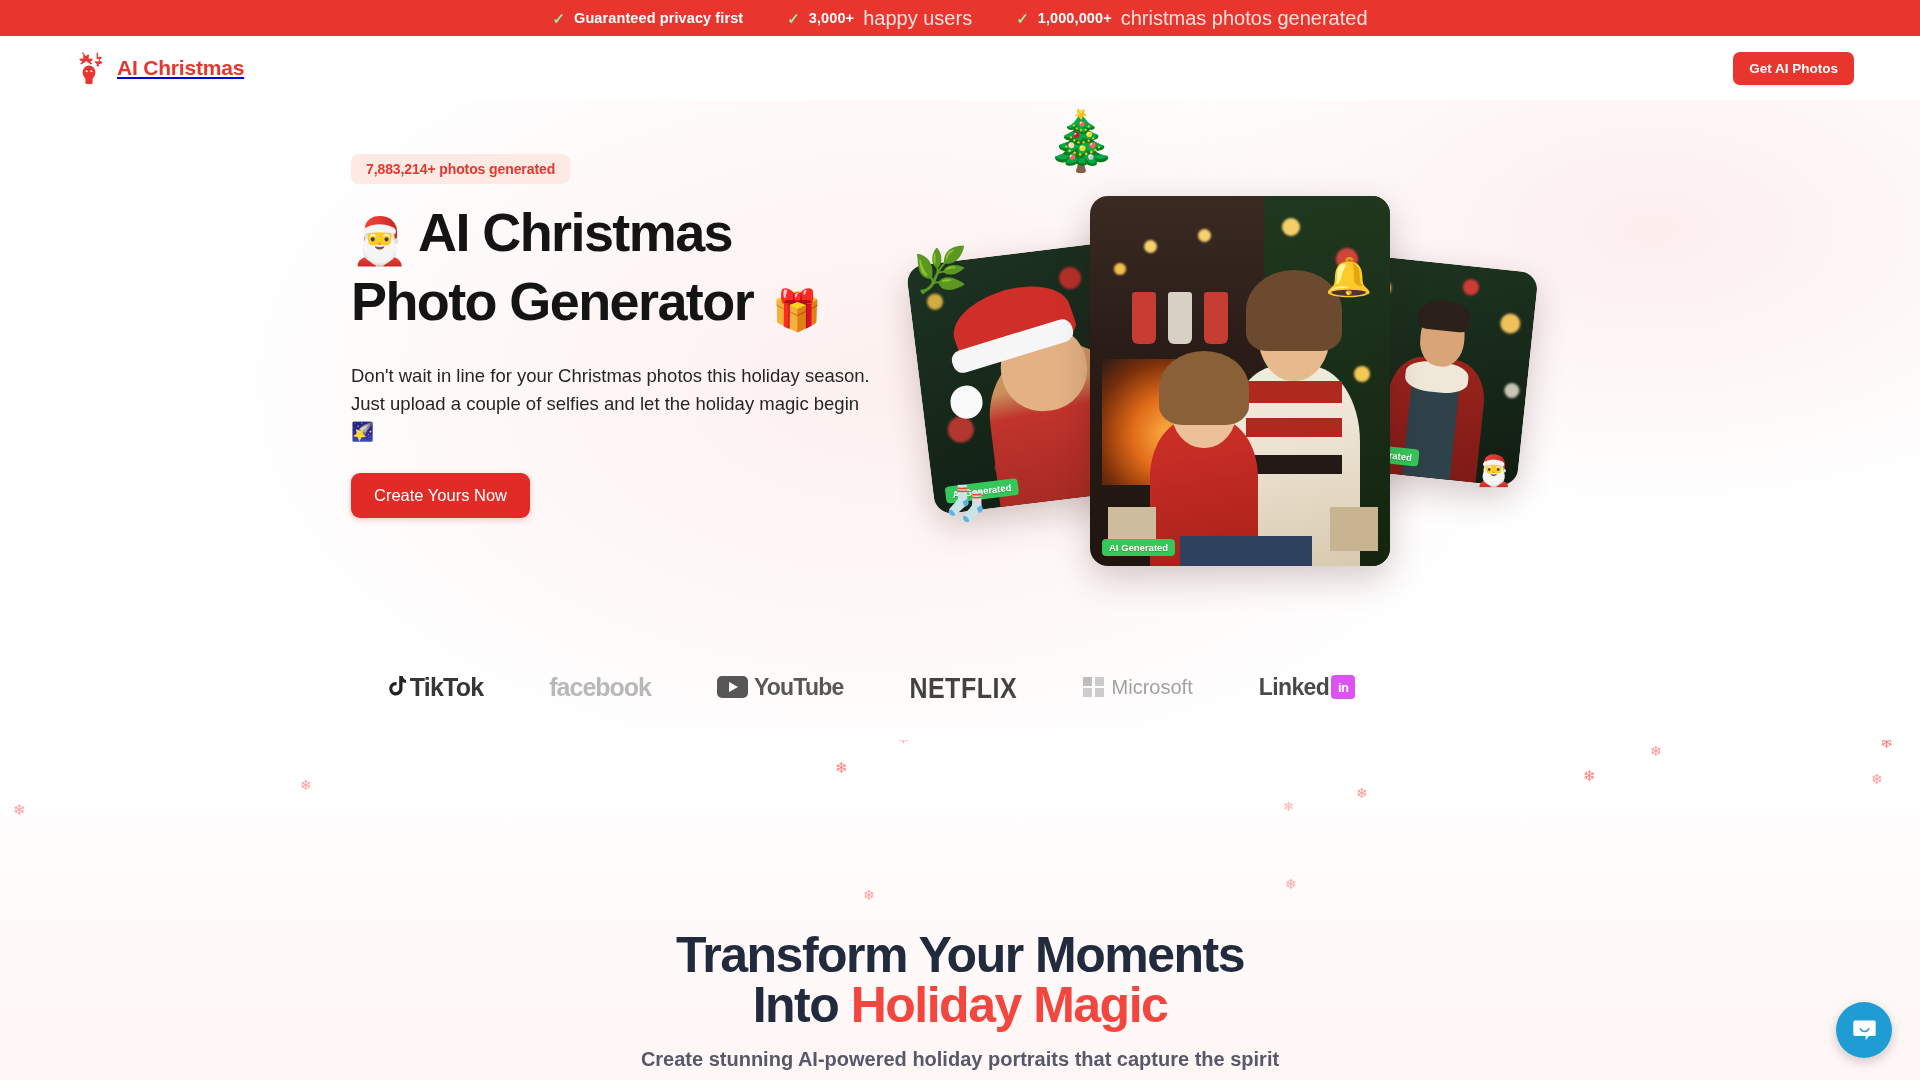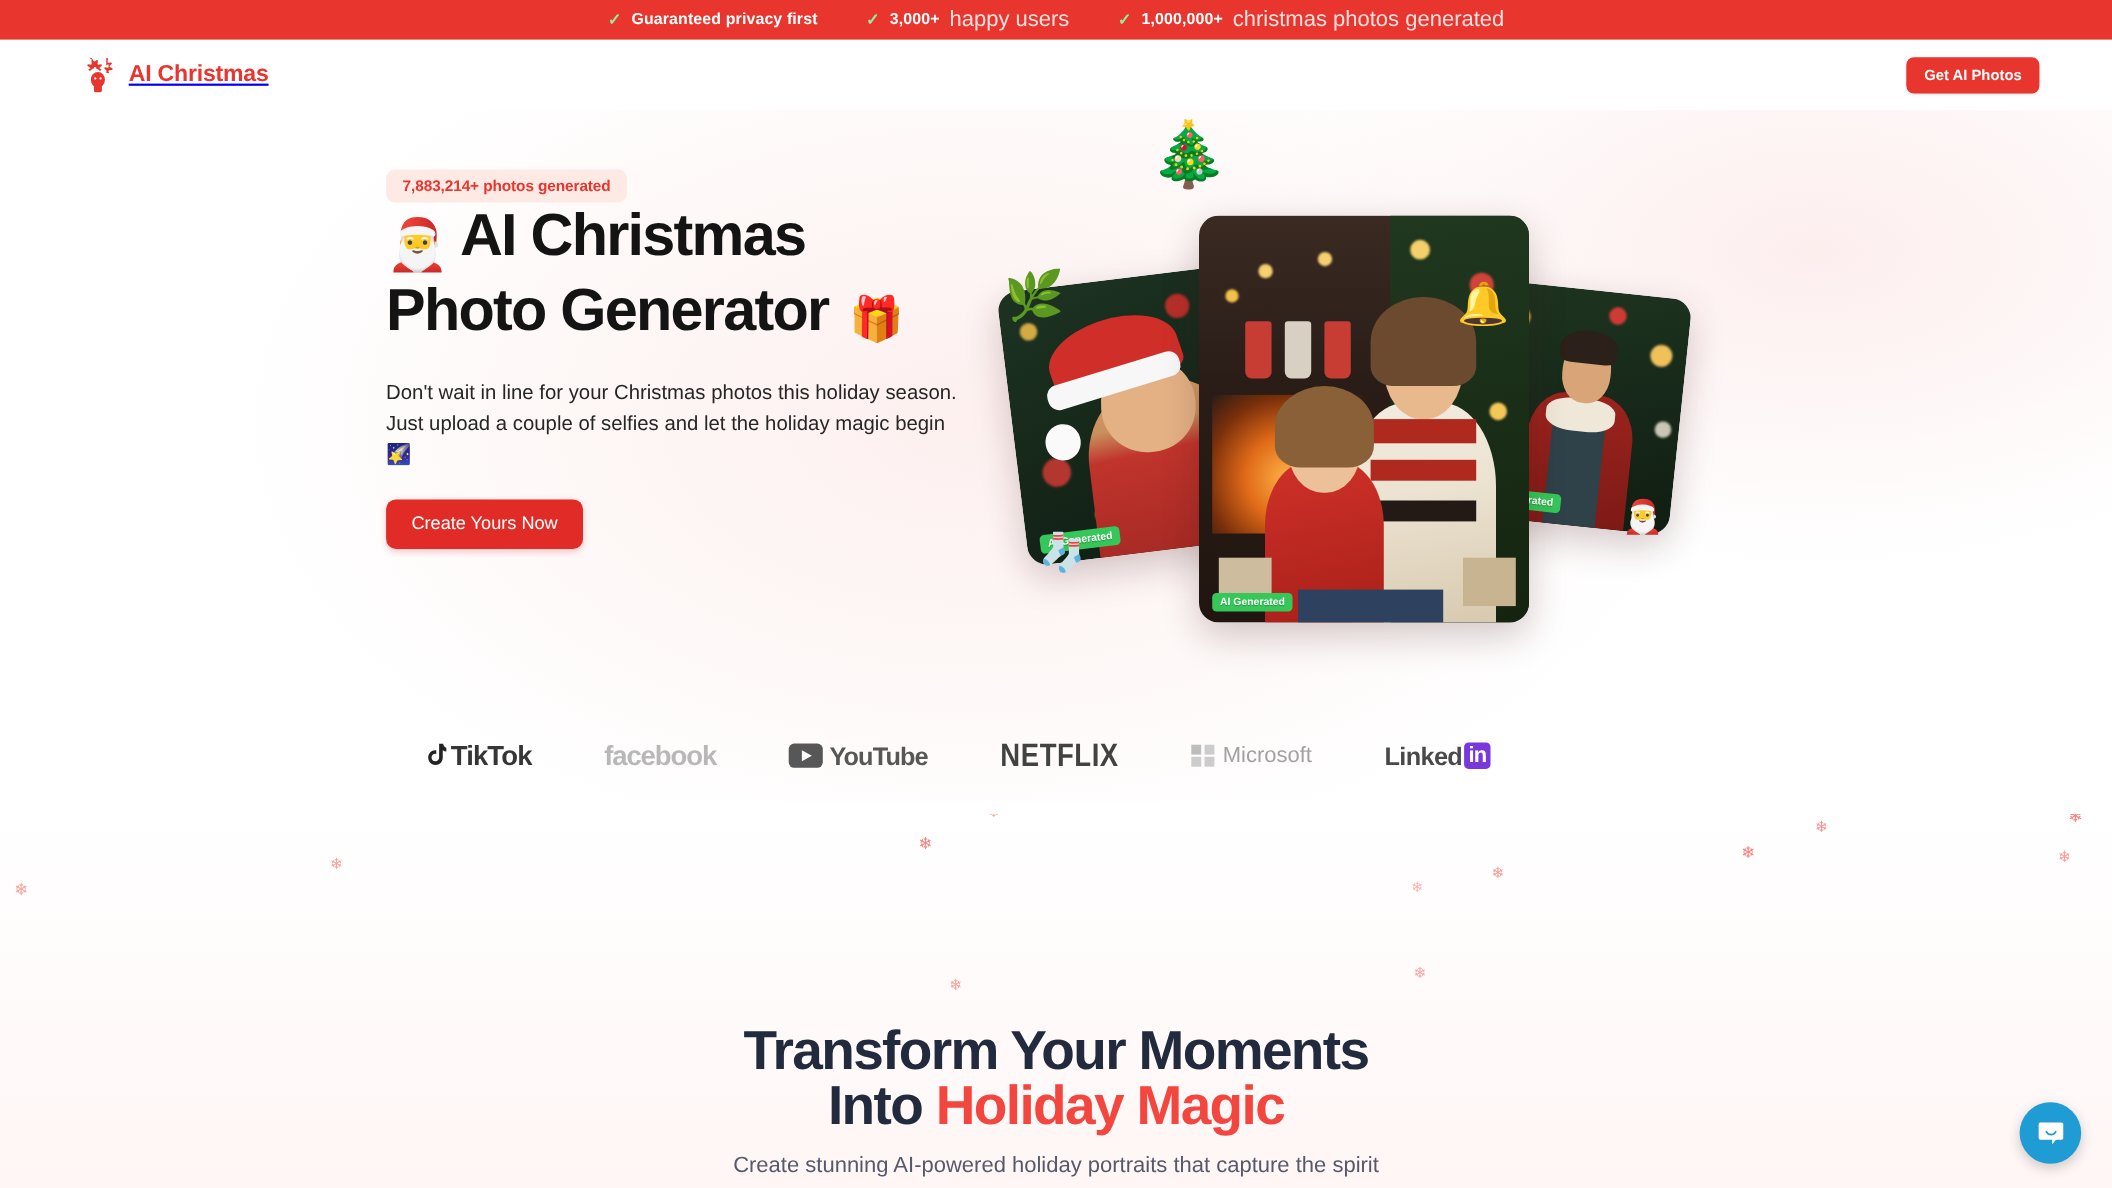--- a/index.html
+++ b/index.html
@@ -49,20 +49,21 @@
       #ffffff;
     overflow: hidden;
   }
   .hero-left { position: absolute; left: 351px; top: 66px; width: 560px; }
   .stat-pill {
     display: inline-block; background: #fdeae4; color: #e8352e;
     font-size: 14px; font-weight: 700; letter-spacing: -.1px;
     padding: 7px 15px; border-radius: 8px;
   }
   .hero-title {
+    margin-top: 18px;
     font-size: 54px; line-height: 60px; font-weight: 800;
     letter-spacing: -1.6px; color: #141414;
   }
   .hero-title .emo { font-size: 46px; vertical-align: -6px; }
   .hero-title .emo-gift { font-size: 40px; vertical-align: -4px; margin-left: 6px; }
   .hero-sub {
     margin-top: 22px; width: 520px;
     font-size: 18.5px; line-height: 28px; color: #262626; font-weight: 400;
   }
   .hero-btn {
@@ -108,21 +109,21 @@
   .logo-facebook { font-size: 25px; font-weight: 700; letter-spacing: -1px; color: #b3b3b3; }
   .logo-youtube { font-size: 23px; font-weight: 800; letter-spacing: -.8px; color: #4a4a4a; display:flex; align-items:center; gap:6px; }
   .yt-box { width: 31px; height: 22px; background: #4a4a4a; border-radius: 5px; display:flex; align-items:center; justify-content:center; }
   .yt-tri { width: 0; height: 0; border-left: 9px solid #fff; border-top: 5.5px solid transparent; border-bottom: 5.5px solid transparent; margin-left: 2px; }
   .logo-netflix { font-size: 25px; font-weight: 800; letter-spacing: .5px; color: #333; font-family: "Liberation Sans Narrow","Liberation Sans",sans-serif; transform: scaleY(1.18); }
   .logo-microsoft { font-size: 20px; color: #9a9a9a; display:flex; align-items:center; gap:8px; font-weight: 400; }
   .ms-grid { display:grid; grid-template-columns: 9px 9px; grid-template-rows: 9px 9px; gap: 2.5px; }
   .ms-grid i { display:block; background:#c9c9c9; }
   .ms-grid i:nth-child(1){ background:#b8b8b8; }
   .logo-linkedin { font-size: 23px; font-weight: 700; letter-spacing: -.6px; color: #3a3a3a; display:flex; align-items:center; }
-  .li-box { width: 24px; height: 24px; background: #6d28d9; color:#fff; border-radius:4px; font-size:20px; font-weight:800; display:flex; align-items:center; justify-content:center; margin-left:2px; }
+  .li-box { width: 24px; height: 24px; background: #d946ef; color:#fff; border-radius:4px; font-size:13px; font-weight:800; display:flex; align-items:center; justify-content:center; margin-left:2px; }
 
   
   .section-two {
     position: absolute; top: 740px; left: 0; width: 1920px; height: 340px;
     background: linear-gradient(180deg, #ffffff 0%, #fffafa 55%, #fff6f5 100%);
     overflow: hidden;
   }
   .flake { position: absolute; color: #f8817c; line-height: 1; user-select: none; }
   .loved {
     position: absolute; top: 148px; left: 0; width: 1920px;
@@ -130,21 +131,21 @@
   }
   .loved-text { font-size: 19px; color: #2b3140; font-weight: 400; }
   .sec-title {
     position: absolute; top: 190px; left: 0; width: 1920px; text-align: center;
     font-size: 50px; line-height: 50px; font-weight: 800; letter-spacing: -1.5px;
     color: #212b3d; z-index: 3;
   }
   .sec-title .accent { color: #f2463f; }
   .sec-body {
     position: absolute; top: 1043px; left: 0; width: 1920px; text-align: center;
-    font-size: 20px; line-height: 33px; color: #55596a; font-weight: 400; z-index: 3;
+    font-size: 20px; line-height: 33px; color: #55596a; font-weight: 700; z-index: 3;
   }
 
   
   .chat-launcher {
     position: absolute; right: 28px; bottom: 22px;
     width: 56px; height: 56px; border-radius: 50%;
     background: #1f9cd3; border: none; cursor: pointer;
     display: flex; align-items: center; justify-content: center;
     box-shadow: 0 4px 12px rgba(0,0,0,.20); z-index: 60;
   }

